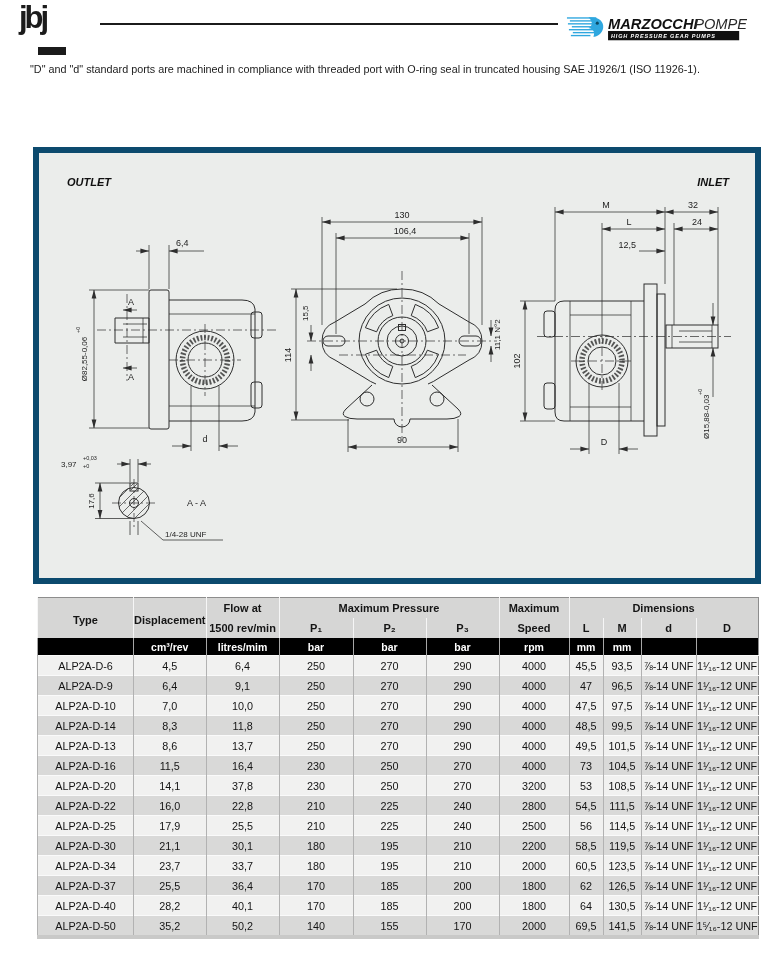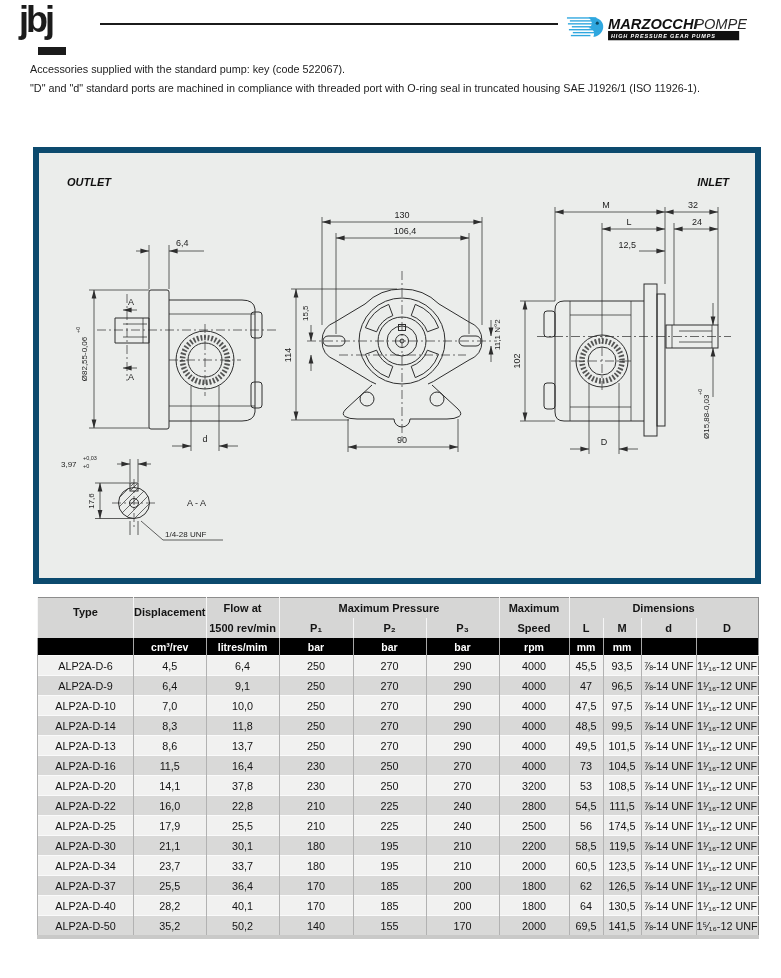--- a/index.html
+++ b/index.html
@@ -1,19 +1,19 @@
 <!DOCTYPE html>
 <html><head>
 <meta charset="utf-8">
 <style>
   html,body{margin:0;padding:0;background:#fff;}
   .page{position:relative;width:781px;height:978px;background:#ffffff;font-family:"Liberation Sans",sans-serif;overflow:hidden;}
 
   
-  .jbj{position:absolute;left:19px;top:2px;font-size:36px;font-weight:bold;letter-spacing:-3px;color:#1b1b1b;line-height:1;}
+  .jbj{position:absolute;left:19px;top:2px;font-size:31px;font-weight:bold;letter-spacing:-3px;color:#1b1b1b;line-height:1;}
   .jbj-sub{position:absolute;left:38px;top:47px;width:28px;height:8px;background:#1b1b1b;}
   .head-rule{position:absolute;left:100px;top:23px;width:458px;height:2px;background:#1b1b1b;}
   .marz{position:absolute;left:565px;top:11px;width:182px;height:38px;}
 
   
   .intro{position:absolute;left:30px;top:62px;width:730px;color:#1c1c1c;}
   .intro p{margin:0 0 4px 0;font-size:10.8px;line-height:15px;}
 
   
   .draw-box{position:absolute;left:33px;top:147px;width:716px;height:425px;background:#ebedeb;border:6px solid #0c4a6e;box-sizing:content-box;}
@@ -25,21 +25,21 @@
   .hx{fill:none;stroke:#2e2e2e;stroke-width:0.7;}
   .dtx{fill:#1d1d1d;font-size:9px;}
   .dtx-s{fill:#1d1d1d;font-size:8px;}
   .dtx-xs{fill:#1d1d1d;font-size:5.5px;}
   .viewlab{fill:#111;font-size:11px;font-weight:bold;font-style:italic;}
 
   
   .spec-table{position:absolute;left:37px;top:597px;border-collapse:collapse;table-layout:fixed;border:1.5px solid #8d8d8d;border-bottom:4px solid #c9c9c8;}
   .spec-table th,.spec-table td{padding:0;overflow:hidden;white-space:nowrap;}
   .spec-table thead th{background:#d6d6d5;font-weight:bold;font-size:11px;color:#151515;border-left:1.5px solid #f6f6f6;height:20px;text-align:center;}
-  .spec-table thead tr.grp th.tall{vertical-align:top;padding-top:8px;}
+  .spec-table thead tr.grp th.tall{vertical-align:top;padding-top:16px;}
   .spec-table thead tr.units th{background:#000000;color:#ffffff;font-size:10.5px;height:17px;border-left:1.5px solid #a6a6a6;}
   .spec-table tbody td{font-size:10.8px;text-align:center;height:19px;color:#141414;border-left:1px solid #b2b2b2;border-top:1px solid #fafafa;}
   .spec-table tbody tr:nth-child(odd){background:#f1f1f0;}
   .spec-table tbody tr:nth-child(even){background:#d9d9d8;}
 </style>
 </head>
 <body>
 
 <div class="page">
 
@@ -59,21 +59,20 @@
       <path d="M24,6 C34,5 40,10 39,17 C38,23 33,26 29,26 C31,21 29,18 24,17 C28,15 29,11 24,6 Z" fill="#2fa7df"></path>
       <circle cx="33" cy="12" r="1.6" fill="#0b4a66"></circle>
     </g>
     <text x="44" y="17.5" font-size="15" font-weight="bold" font-style="italic" fill="#101010">MARZOCCHI</text>
     <text x="132" y="17.5" font-size="15" font-style="italic" fill="#272727">POMPE</text>
     <rect x="44" y="20" width="134" height="9.5" fill="#101010"></rect>
     <text x="47" y="27" font-size="5.6" font-weight="bold" font-style="italic" fill="#ffffff" letter-spacing="0.9">HIGH PRESSURE GEAR PUMPS</text>
   </svg>
 
   <div class="intro">
-    <p>Accessories supplied with the standard pump: key (code 522067).</p>
     <p>"D" and "d" standard ports are machined in compliance with threaded port with O-ring seal in truncated housing SAE J1926/1 (ISO 11926-1).</p>
   </div>
 
   <div class="draw-box">
     <svg width="716" height="425" viewBox="0 0 716 425">
       <defs>
         <marker id="arr" markerWidth="9" markerHeight="6" refX="8.6" refY="3" orient="auto-start-reverse" markerUnits="userSpaceOnUse">
           <path d="M0,0.6 L9,3 L0,5.4 Z" fill="#2e2e2e"></path>
         </marker>
         <clipPath id="secclip">
@@ -410,21 +409,21 @@
         </tr>
         <tr>
           <td>ALP2A-D-25</td>
           <td>17,9</td>
           <td>25,5</td>
           <td>210</td>
           <td>225</td>
           <td>240</td>
           <td>2500</td>
           <td>56</td>
-          <td>174,5</td>
+          <td>114,5</td>
           <td>⅞-14 UNF</td>
           <td>1¹⁄₁₆-12 UNF</td>
         </tr>
         <tr>
           <td>ALP2A-D-30</td>
           <td>21,1</td>
           <td>30,1</td>
           <td>180</td>
           <td>195</td>
           <td>210</td>

